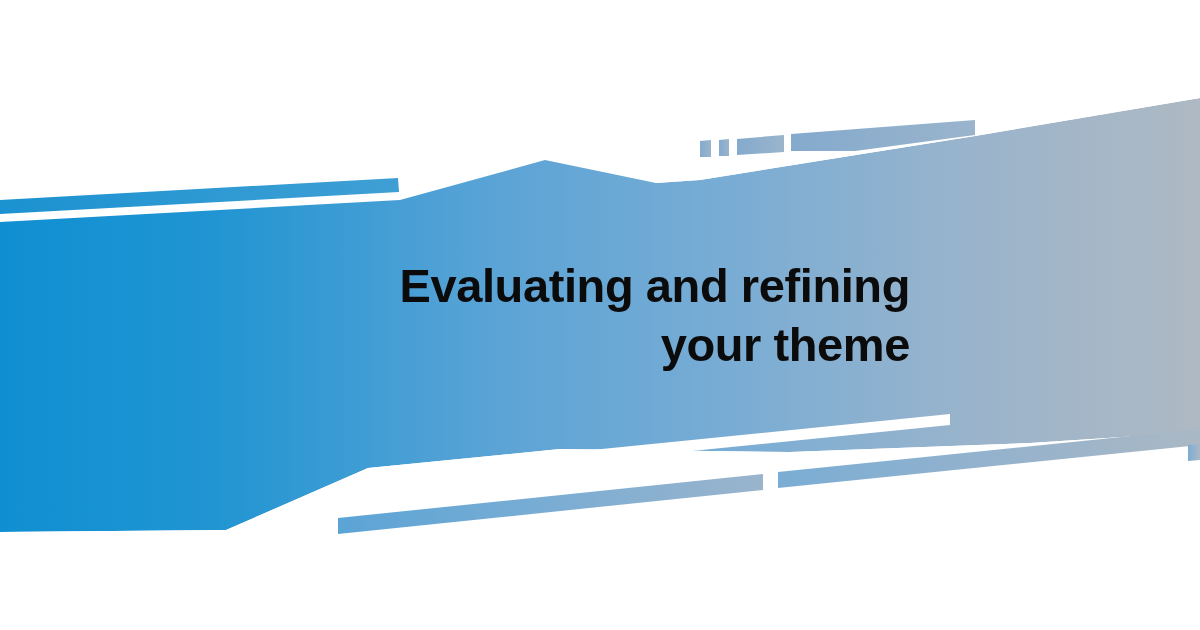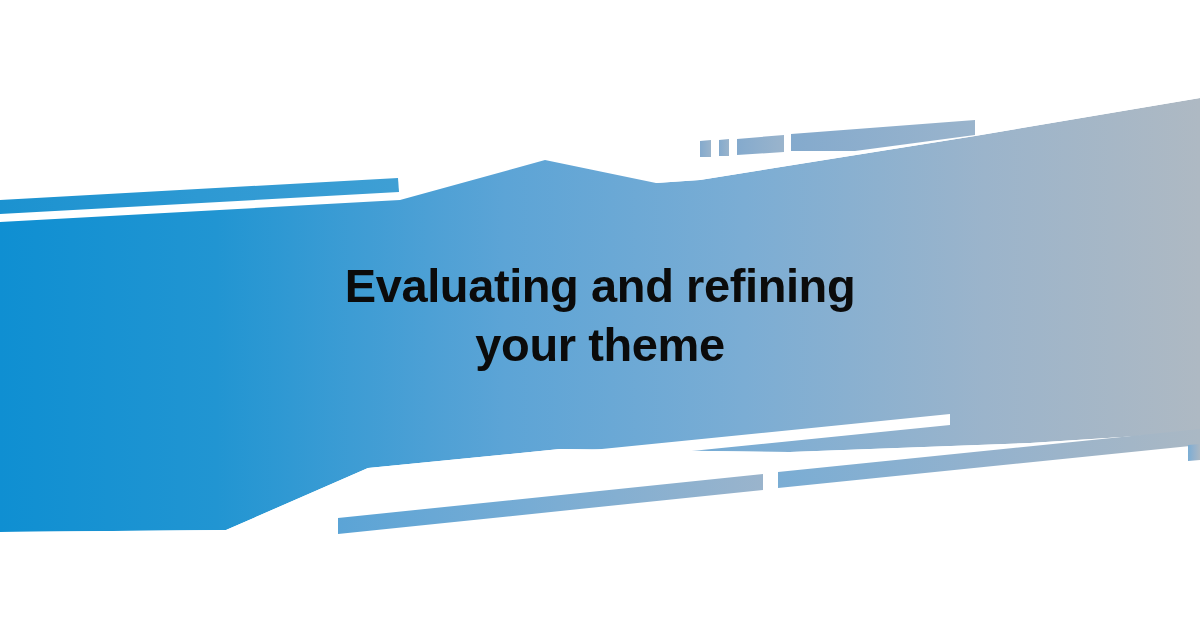--- a/index.html
+++ b/index.html
@@ -33,21 +33,21 @@
     height: 630px;
     display: flex;
     align-items: center;
     justify-content: center;
     pointer-events: none;
   }
   #banner-title {
     width: 620px;
     margin: 12px;
     padding: 0;
-    text-align: center;
+    text-align: right;
     font-family: "Liberation Sans", sans-serif;
     font-size: 47px;
     line-height: 1.26;
     font-weight: 700;
     color: #0b0b0b;
     letter-spacing: -0.4px;
     white-space: pre-line;
   }
 </style>
 </head>

